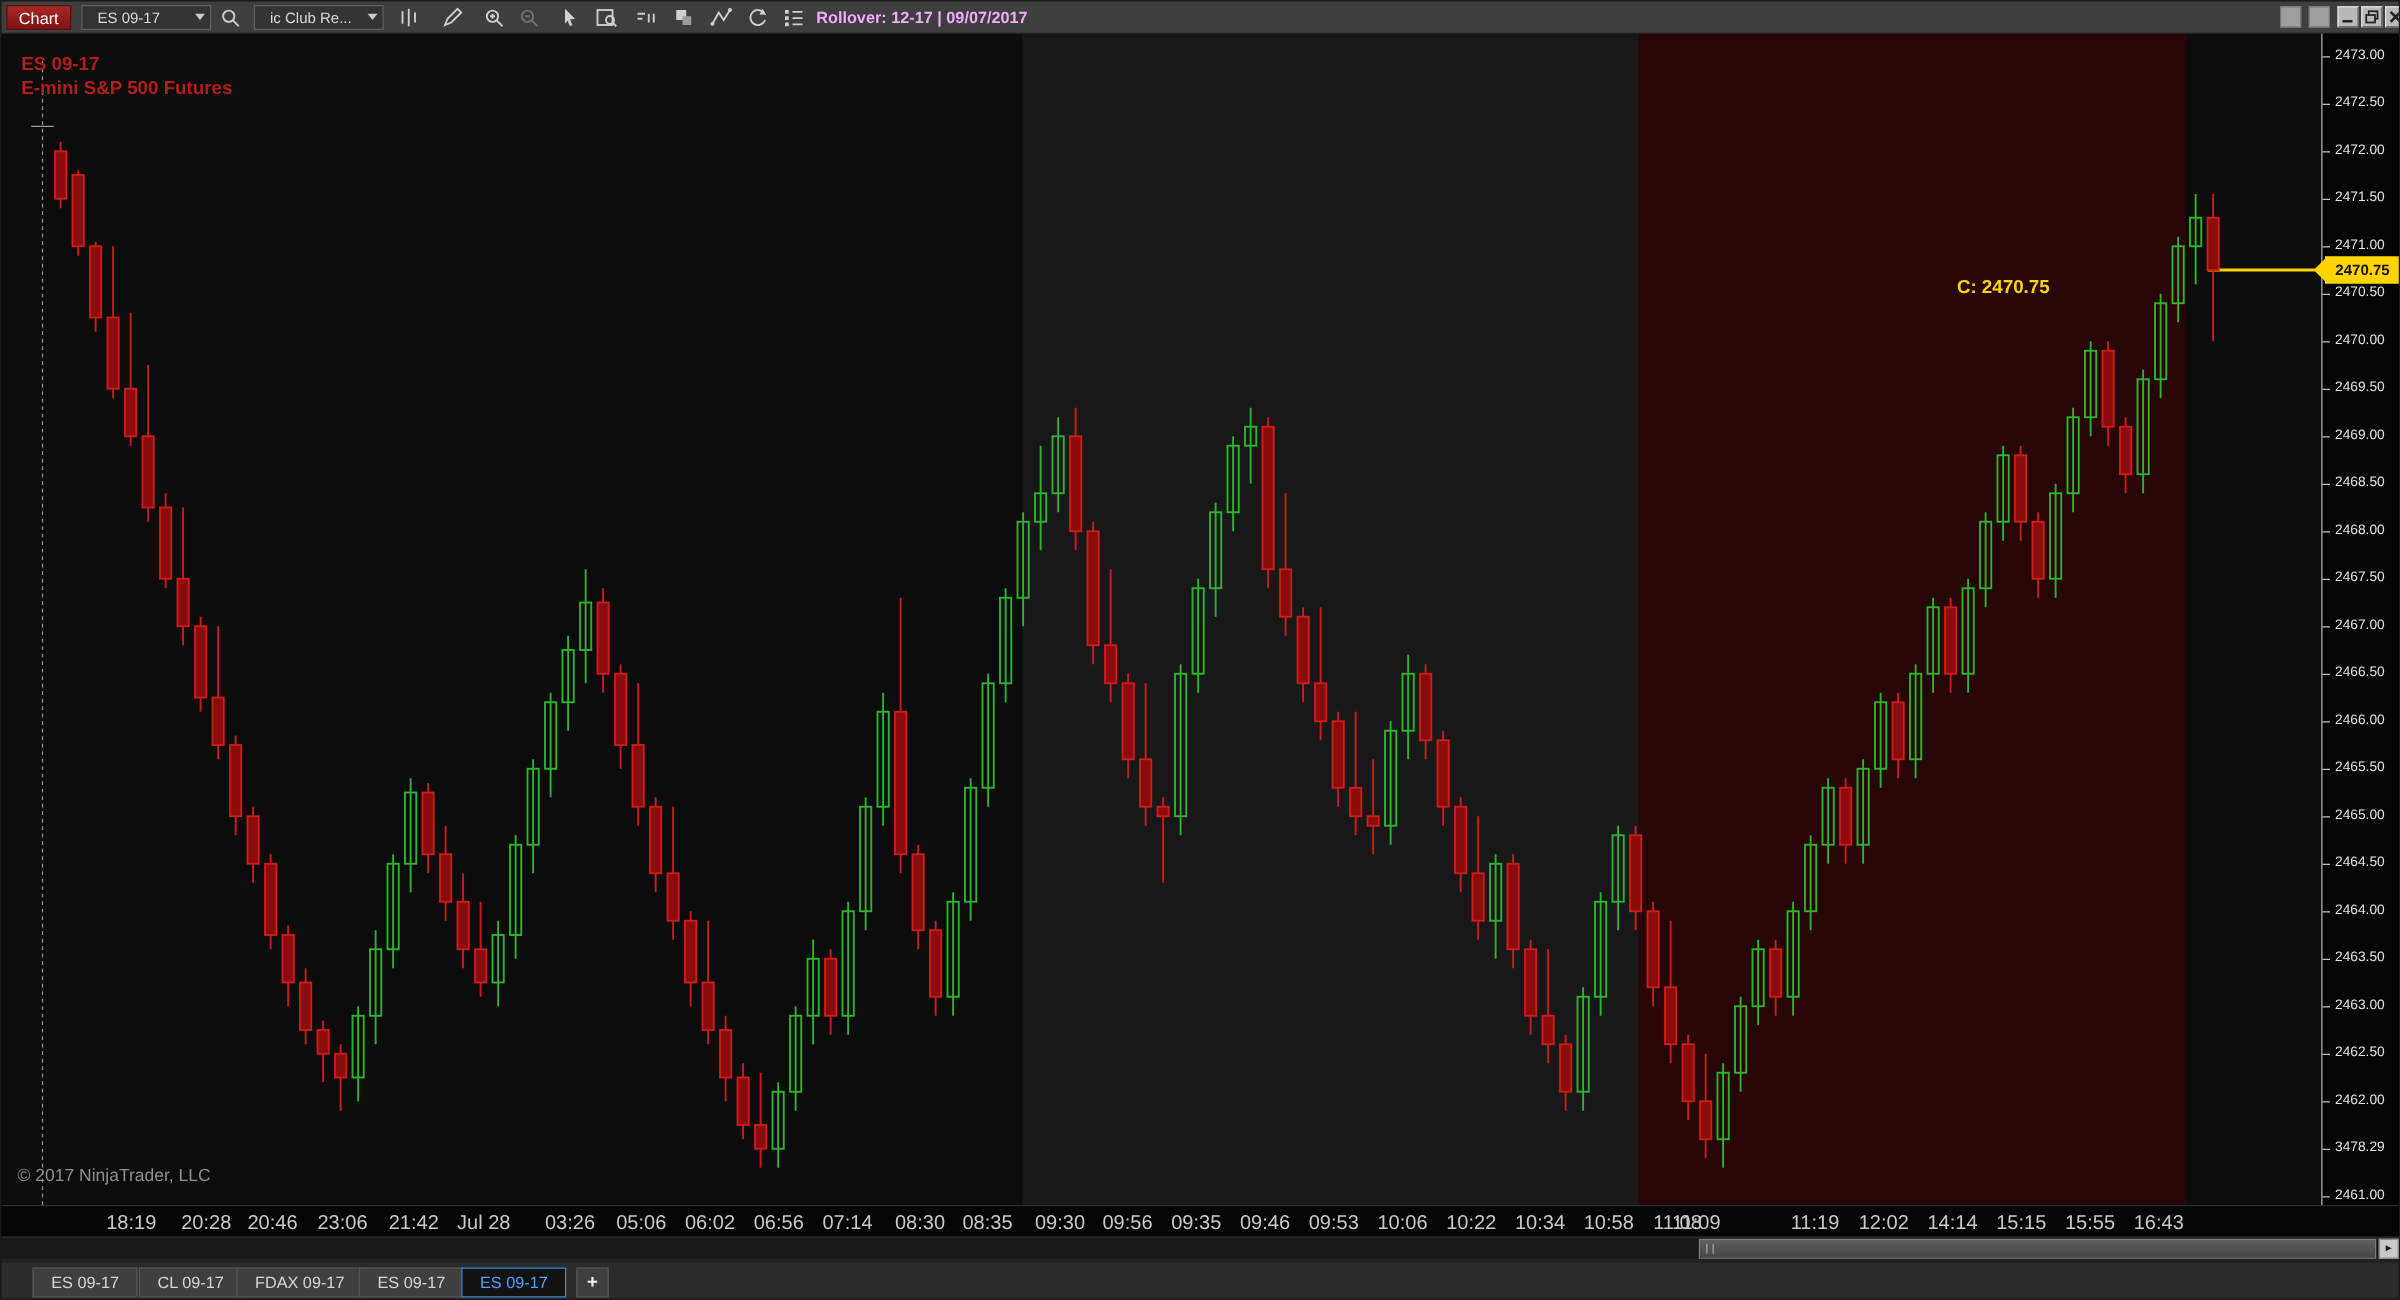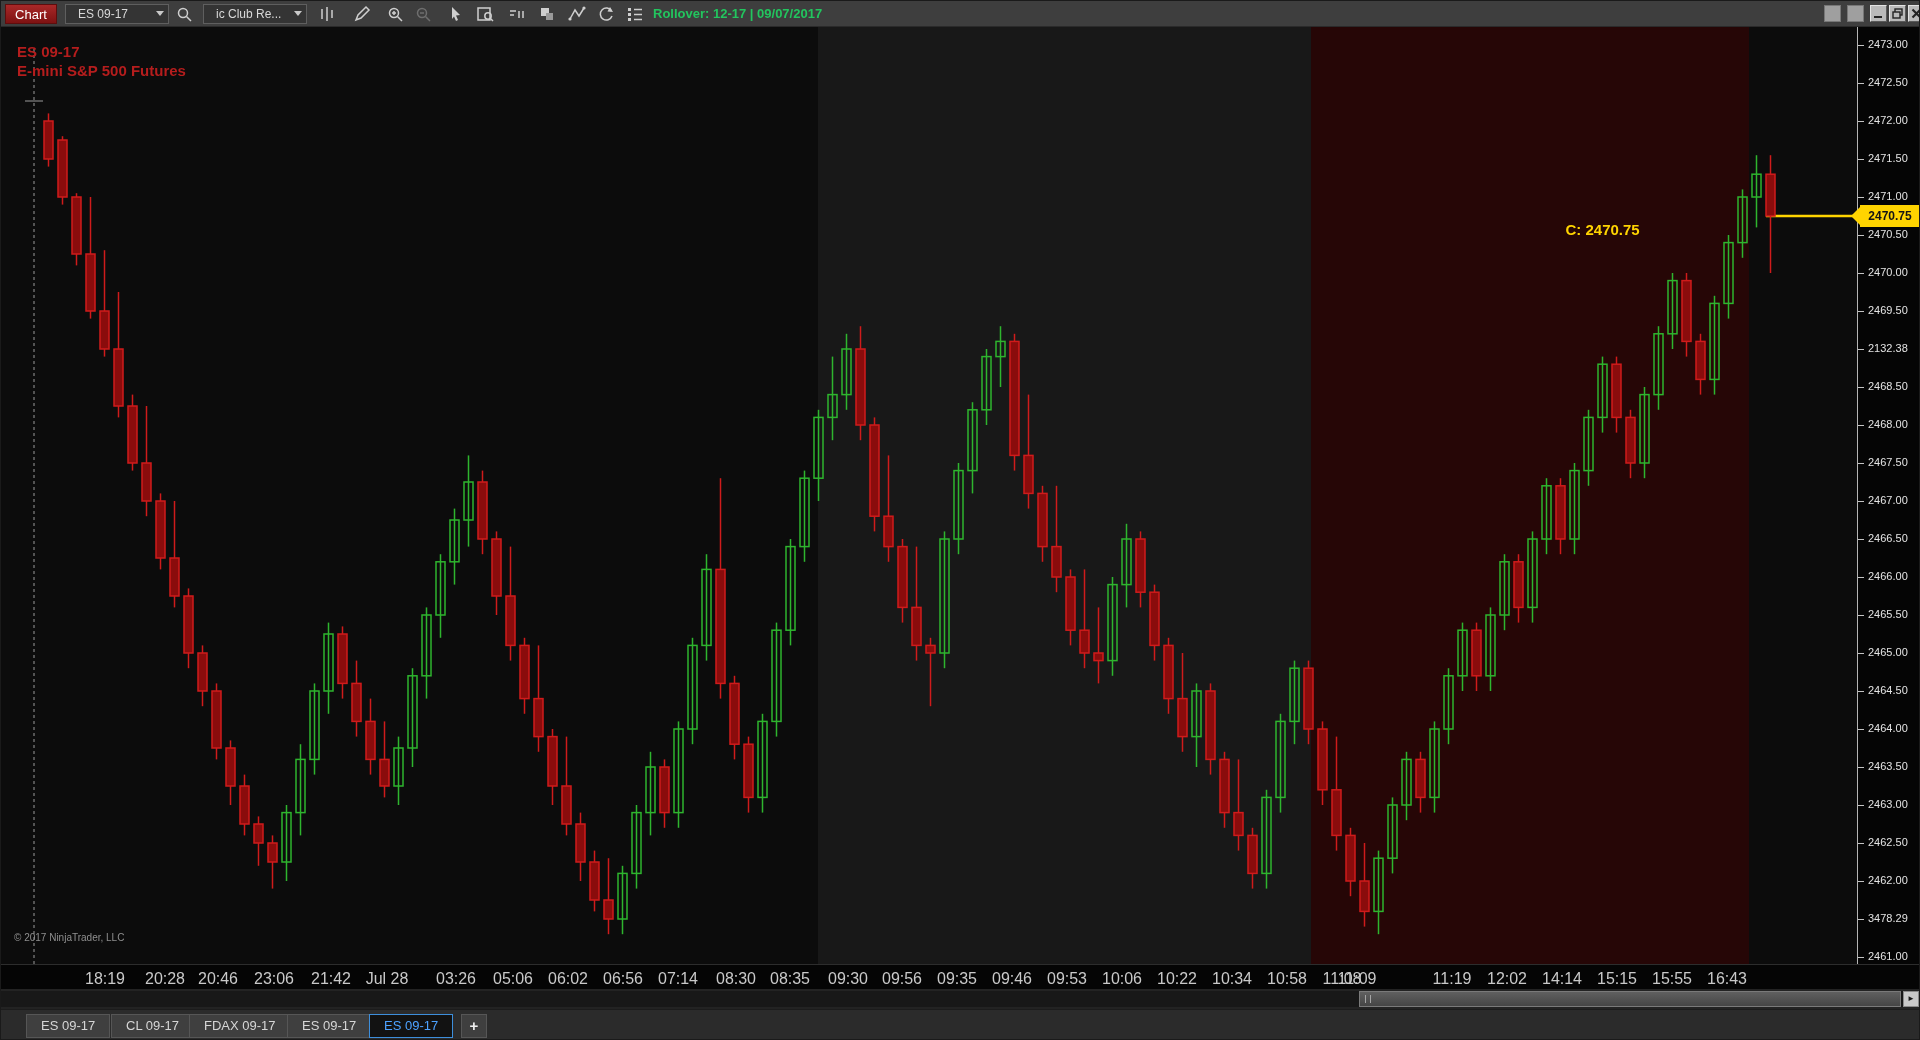--- a/index.html
+++ b/index.html
@@ -6,31 +6,31 @@
   *{box-sizing:border-box;font-family:"Liberation Sans",sans-serif;}
   .window{position:relative;width:1920px;height:1040px;background:#0c0c0c;overflow:hidden;border:1px solid #1a1a1a;}
 
   
   .titlebar{position:absolute;left:0;top:0;width:1920px;height:26px;background:#3e3e3e;border-bottom:1px solid #2a2a2a;}
   .chart-label{position:absolute;left:4px;top:3px;width:52px;height:20px;background:linear-gradient(#a82828,#7e1212);color:#fff;font-size:13px;text-align:center;line-height:20px;border:1px solid #5e0d0d;}
   .combo{position:absolute;top:3px;height:20px;background:#343434;border:1px solid #5f5f5f;color:#d8d8d8;font-size:12px;line-height:18px;padding:0 18px 0 12px;}
   .combo .chev{position:absolute;right:4px;top:6px;width:0;height:0;border-left:4px solid transparent;border-right:4px solid transparent;border-top:5px solid #c9c9c9;}
   .tb-icon{position:absolute;top:4px;width:18px;height:18px;}
   .tb-icon svg{width:18px;height:18px;display:block;}
-  .rollover{position:absolute;left:652px;top:5px;color:#22c55e;font-size:13px;font-weight:bold;}
+  .rollover{position:absolute;left:652px;top:5px;color:#f0abfc;font-size:13px;font-weight:bold;}
   .win-sq{position:absolute;top:4px;width:17px;height:17px;background:#9f9f9f;border:1px solid #777;}
   .win-btn{position:absolute;top:4px;width:17px;height:17px;background:#b9b9b9;border:1px solid #e3e3e3;border-right-color:#5a5a5a;border-bottom-color:#5a5a5a;color:#222;}
   .win-btn svg{width:15px;height:15px;display:block;}
 
   
   .main{position:absolute;left:0;top:26px;width:1920px;height:937px;background:#0c0c0c;}
   .plot{position:absolute;left:0;top:0;width:1856px;height:937px;}
   .indicator-line{position:absolute;left:13px;top:4px;color:#e2e2e2;font-size:10.5px;white-space:nowrap;}
   .chart-title{position:absolute;left:16px;top:15px;color:#b51d1d;font-size:15px;font-weight:bold;line-height:19px;}
-  .copyright{position:absolute;left:13px;top:905px;color:#8f8f8f;font-size:10px;}
+  .copyright{position:absolute;left:13px;top:905px;color:#8f8f8f;font-size:14px;}
   .close-note{position:absolute;top:0;left:0;color:#ffd400;font-size:15px;font-weight:bold;}
 
   
   .price-axis{position:absolute;left:1856px;top:0;width:64px;height:937px;background:#050505;border-left:1px solid #b5b5b5;}
   .pa-label{position:absolute;left:10px;color:#e4e4e4;font-size:11px;white-space:nowrap;}
   .pa-tick{position:absolute;left:0;width:6px;height:1px;background:#c4c4c4;}
   .price-tag{position:absolute;left:2px;width:60px;height:22px;background:#ffd400;color:#141414;font-size:12px;font-weight:bold;text-align:center;line-height:22px;}
   .price-tag:before{content:"";position:absolute;left:-9px;top:2px;border-top:9px solid transparent;border-bottom:9px solid transparent;border-right:9px solid #ffd400;}
 
   
@@ -693,21 +693,21 @@
         <div class="pa-label" style="top: 125px;">2471.50</div>
         <div class="pa-tick" style="top: 170px;"></div>
         <div class="pa-label" style="top: 163px;">2471.00</div>
         <div class="pa-tick" style="top: 208px;"></div>
         <div class="pa-label" style="top: 201px;">2470.50</div>
         <div class="pa-tick" style="top: 246px;"></div>
         <div class="pa-label" style="top: 239px;">2470.00</div>
         <div class="pa-tick" style="top: 284px;"></div>
         <div class="pa-label" style="top: 277px;">2469.50</div>
         <div class="pa-tick" style="top: 322px;"></div>
-        <div class="pa-label" style="top: 315px;">2132.38</div>
+        <div class="pa-label" style="top: 315px;">2469.00</div>
         <div class="pa-tick" style="top: 360px;"></div>
         <div class="pa-label" style="top: 353px;">2468.50</div>
         <div class="pa-tick" style="top: 398px;"></div>
         <div class="pa-label" style="top: 391px;">2468.00</div>
         <div class="pa-tick" style="top: 436px;"></div>
         <div class="pa-label" style="top: 429px;">2467.50</div>
         <div class="pa-tick" style="top: 474px;"></div>
         <div class="pa-label" style="top: 467px;">2467.00</div>
         <div class="pa-tick" style="top: 512px;"></div>
         <div class="pa-label" style="top: 505px;">2466.50</div>

